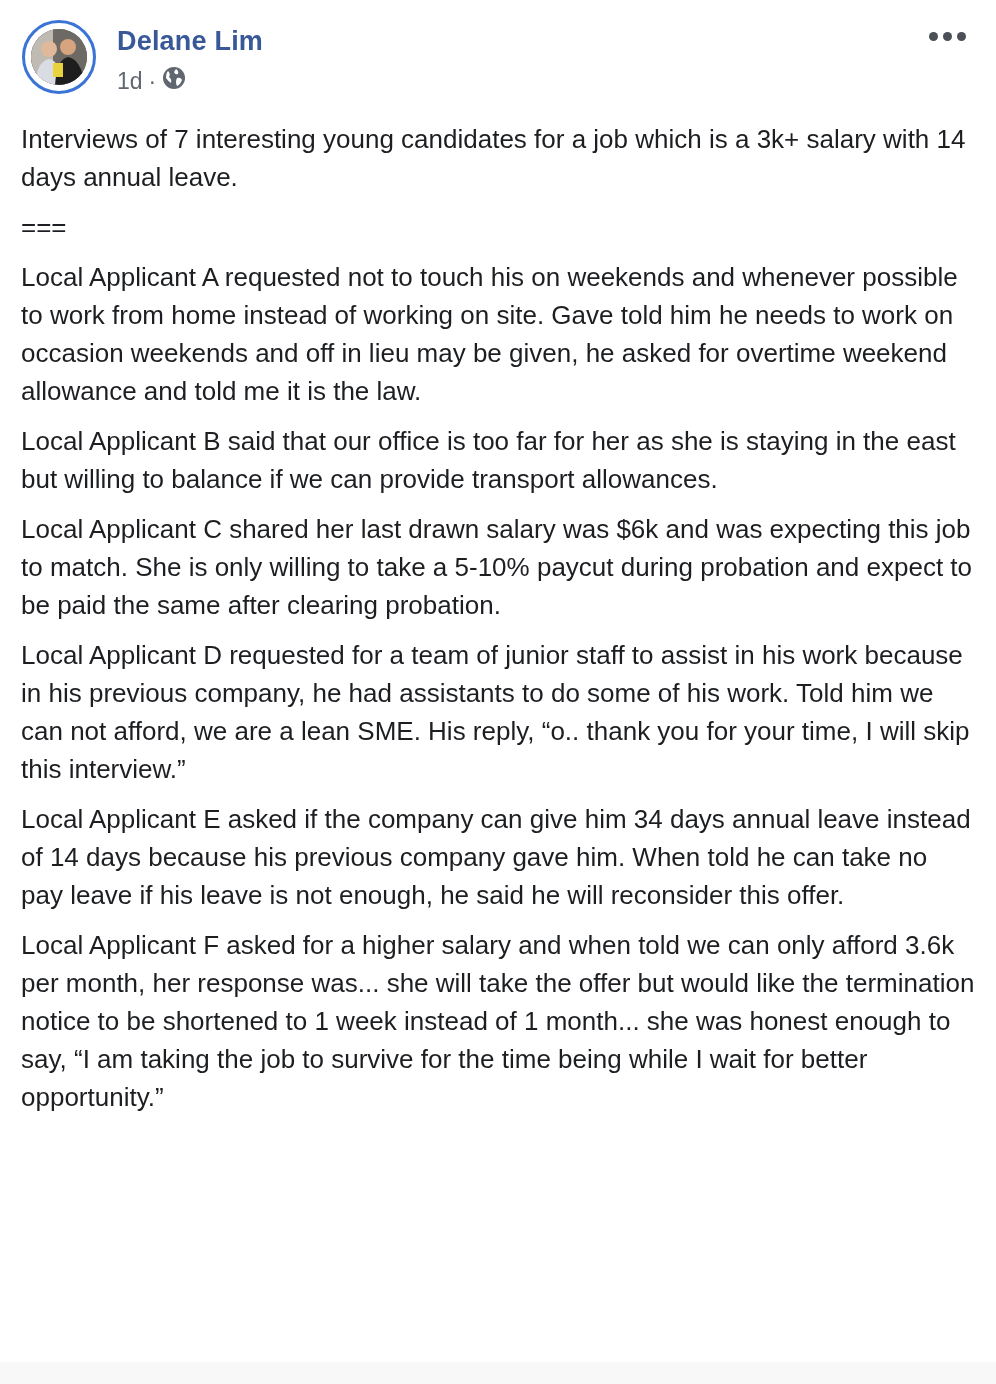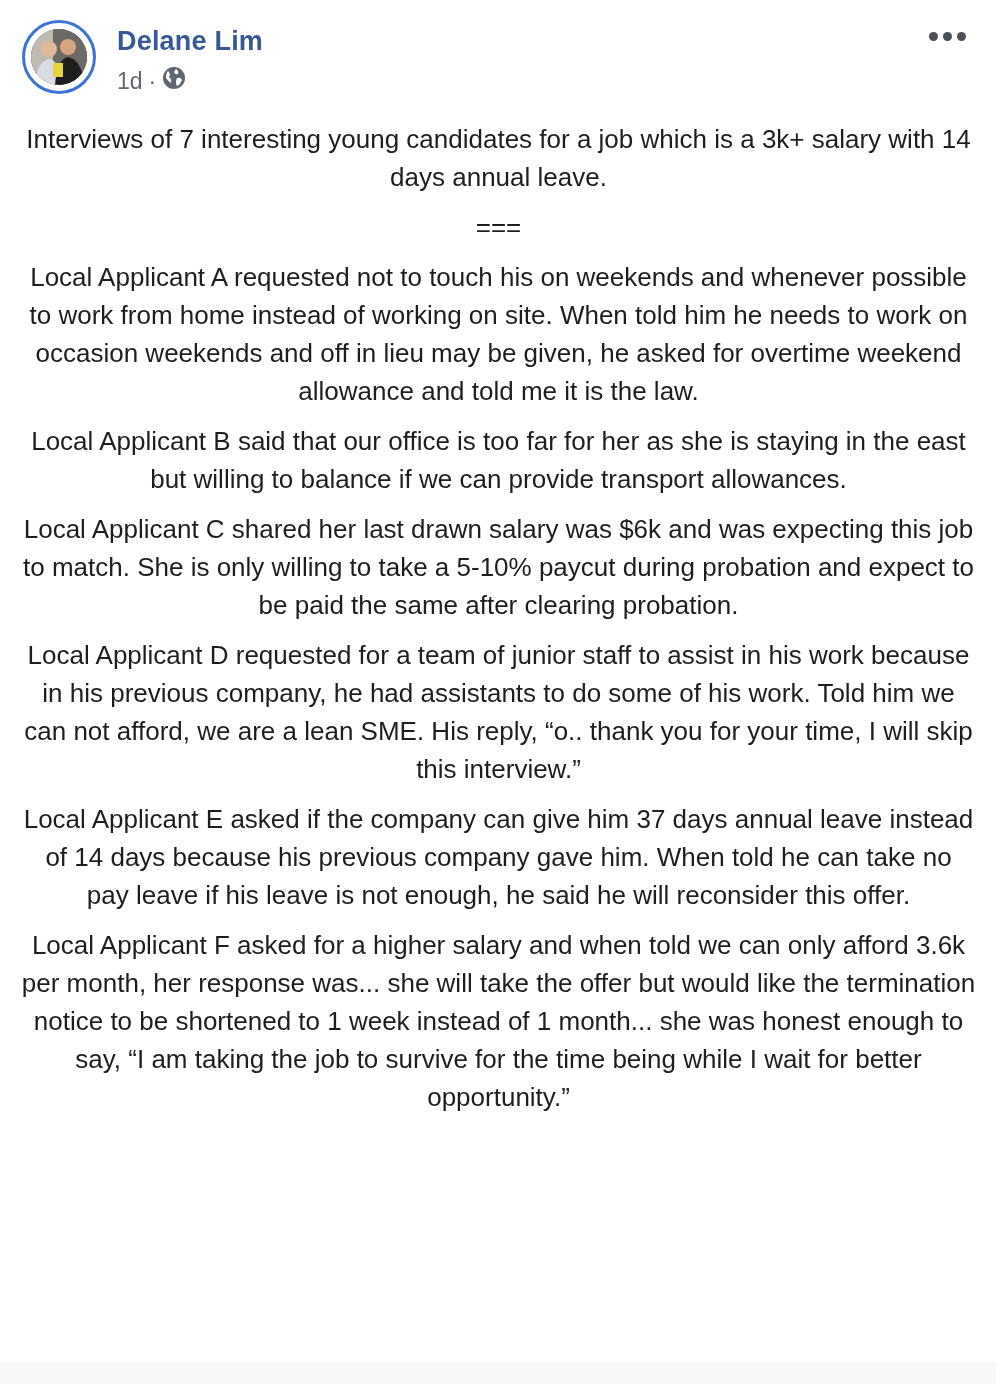--- a/index.html
+++ b/index.html
@@ -5,21 +5,21 @@
     html, body { margin:0; padding:0; background:#ffffff; }
     body { width:996px; height:1384px; overflow:hidden; font-family:"Liberation Sans", sans-serif; color:#1c1e21; position:relative; }
     .post { position:absolute; left:0; top:0; width:996px; height:1384px; background:#fff;border-radius:11px; }
     .header { position:absolute; left:22px; top:20px; width:960px; height:84px; }
     .avatar-ring { position:absolute; left:0; top:0; width:74px; height:74px; border:3px solid #3b74d6; border-radius:50%; box-sizing:border-box; background:#fff; }
     .avatar { position:absolute; left:6px; top:6px; width:56px; height:56px; border-radius:50%; overflow:hidden; background:#5a5a5a; }
     .author { position:absolute; left:95px; top:6px; font-size:27px; font-weight:bold; color:#385898; letter-spacing:0.2px; }
     .meta { position:absolute; left:95px; top:46px; font-size:23px; color:#606770; display:flex; align-items:center; gap:6px; }
     .more { position:absolute; right:16px; top:12px; display:flex; gap:5px; cursor:pointer; }
     .more span { width:9px; height:9px; border-radius:50%; background:#4b4f56; display:block; }
-    .content { position:absolute; left:21px; top:120px; width:955px; font-size:26px; line-height:38px; color:#1c1e21;text-align:center; }
+    .content { position:absolute; left:21px; top:120px; width:955px; font-size:26px; line-height:38px; color:#1c1e21; }
     .content p { margin:0 0 12px 0; }
     .bottom-fade { position:absolute; left:0; top:1362px; width:996px; height:22px; background:#f8f8f8; }
   </style>
 </head>
 <body>
 
 <div class="post">
   <div class="header">
     <div class="avatar-ring">
       <div class="avatar">
@@ -49,21 +49,21 @@
     <div class="more">
       <span></span>
         <span></span>
         <span></span>
     </div>
   </div>
 
   <div class="content">
     <p>Interviews of 7 interesting young candidates for a job which is a 3k+ salary with 14 days annual leave.</p>
     <p>===</p>
-    <p>Local Applicant A requested not to touch his on weekends and whenever possible to work from home instead of working on site. When told him he needs to work on occasion weekends and off in lieu may be given, he asked for overtime weekend allowance and told me it is the law.</p>
+    <p>Local Applicant A requested not to touch his on weekends and whenever possible to work from home instead of working on site. Gave told him he needs to work on occasion weekends and off in lieu may be given, he asked for overtime weekend allowance and told me it is the law.</p>
     <p>Local Applicant B said that our office is too far for her as she is staying in the east but willing to balance if we can provide transport allowances.</p>
     <p>Local Applicant C shared her last drawn salary was $6k and was expecting this job to match. She is only willing to take a 5-10% paycut during probation and expect to be paid the same after clearing probation.</p>
     <p>Local Applicant D requested for a team of junior staff to assist in his work because in his previous company, he had assistants to do some of his work. Told him we can not afford, we are a lean SME. His reply, “o.. thank you for your time, I will skip this interview.”</p>
-    <p>Local Applicant E asked if the company can give him 37 days annual leave instead of 14 days because his previous company gave him. When told he can take no pay leave if his leave is not enough, he said he will reconsider this offer.</p>
+    <p>Local Applicant E asked if the company can give him 34 days annual leave instead of 14 days because his previous company gave him. When told he can take no pay leave if his leave is not enough, he said he will reconsider this offer.</p>
     <p>Local Applicant F asked for a higher salary and when told we can only afford 3.6k per month, her response was... she will take the offer but would like the termination notice to be shortened to 1 week instead of 1 month... she was honest enough to say, “I am taking the job to survive for the time being while I wait for better opportunity.”</p>
   </div>
   <div class="bottom-fade"></div>
 </div>
 
 </body></html>

